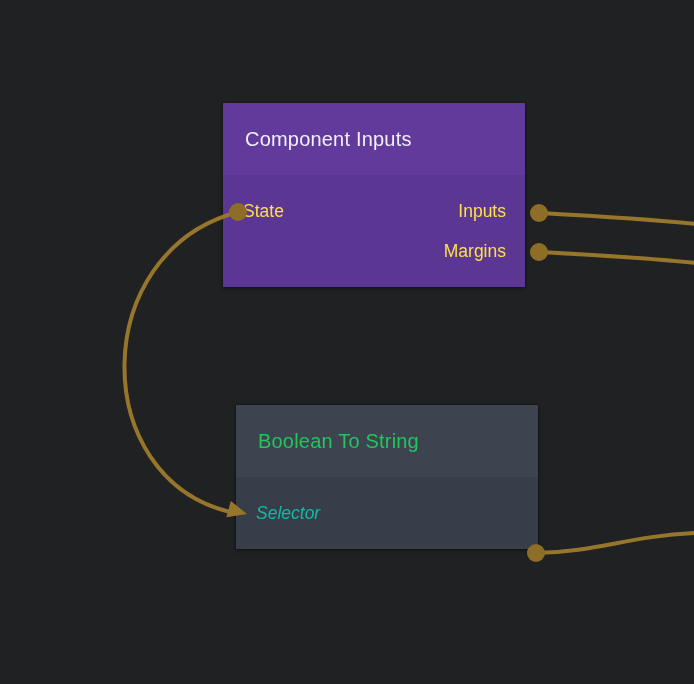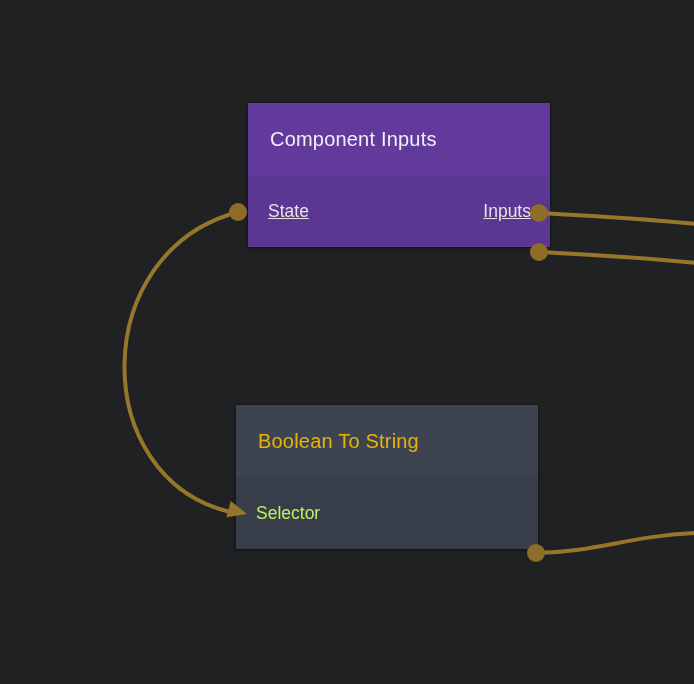--- a/index.html
+++ b/index.html
@@ -37,26 +37,26 @@
   .port-row {
     height: 40px;
     display: flex;
     align-items: center;
     justify-content: space-between;
     padding: 0 19px 0 20px;
     font-size: 17.5px;
   }
   
   .node-purple .node-header { background: var(--component-header, #623a9c); color: var(--title-text, #f2eff8); }
-  .node-purple .node-body   { background: var(--component-body, #5b3692); color: #e5e5e5; text-decoration: underline; }
+  .node-purple .node-body   { background: var(--component-body, #5b3692); color: #fde047; }
   
-  .node-slate .node-header  { background: var(--function-header, #3d434f); color: #eab308; }
-  .node-slate .node-body    { background: var(--function-body, #383e49); color: #bef264; }
+  .node-slate .node-header  { background: var(--function-header, #3d434f); color: #22c55e; }
+  .node-slate .node-body    { background: var(--function-body, #383e49); color: #14b8a6; font-style: italic; }
 
-  .node-component-inputs { left: 248px; top: 103px; }
+  .node-component-inputs { left: 223px; top: 103px; }
   .node-boolean-to-string { left: 236px; top: 405px; }
 
   .wires-layer {
     position: absolute;
     left: 0;
     top: 0;
     pointer-events: none;
   }
   .wire {
     fill: none;
@@ -82,20 +82,24 @@
 
   <div class="node node-purple node-component-inputs">
     <div class="node-header">
       <span class="node-title">Component Inputs</span>
     </div>
     <div class="node-body">
       <div class="port-row">
         <span class="port-label">State</span>
         <span class="port-label">Inputs</span>
       </div>
+      <div class="port-row">
+        <span class="port-label"></span>
+        <span class="port-label">Margins</span>
+      </div>
     </div>
   </div>
 
   <div class="node node-slate node-boolean-to-string">
     <div class="node-header">
       <span class="node-title">Boolean To String</span>
     </div>
     <div class="node-body">
       <div class="port-row">
         <span class="port-label">Selector</span>

